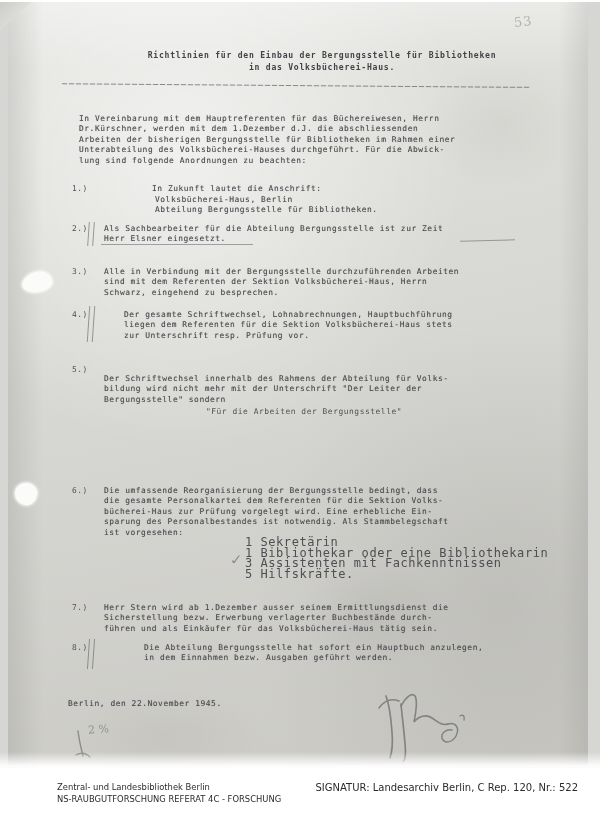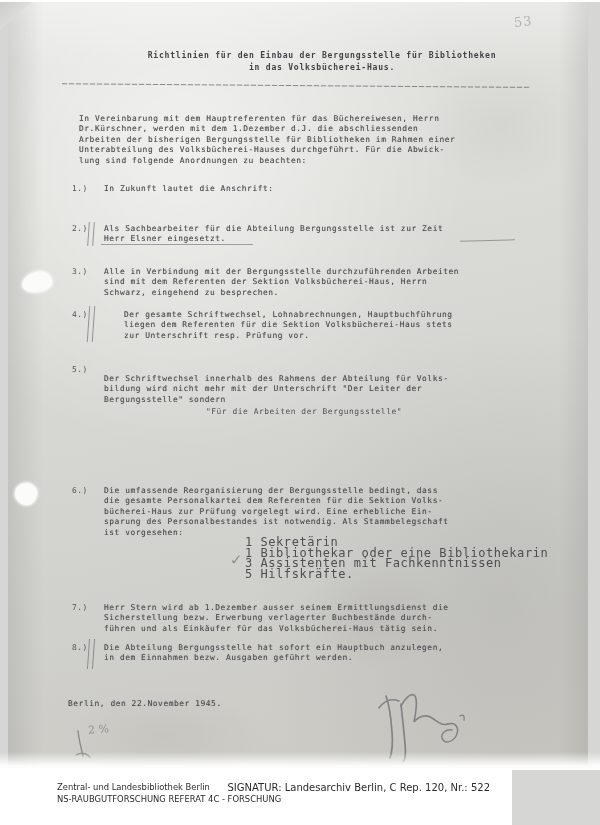--- a/index.html
+++ b/index.html
@@ -228,21 +228,21 @@
   .signature {
     position: absolute;
     opacity: 0.55;
   }
 
   
   .caption-bar {
     position: absolute;
     left: 0;
     bottom: 0;
-    width: 512px;
+    width: 600px;
     height: 57px;
     background: #ffffff;
   }
   .caption-left {
     position: absolute;
     left: 57px;
     top: 14px;
     font-family: "DejaVu Sans", sans-serif;
     font-size: 8.4px;
     line-height: 11.5px;
@@ -288,21 +288,23 @@
 in das Volksbücherei-Haus.</div>
   <div class="title-rule"></div>
 
   <div class="type" style="left:79px; top:114px;">In Vereinbarung mit dem Hauptreferenten für das Büchereiwesen, Herrn
 Dr.Kürschner, werden mit dem 1.Dezember d.J. die abschliessenden
 Arbeiten der bisherigen Bergungsstelle für Bibliotheken im Rahmen einer
 Unterabteilung des Volksbücherei-Hauses durchgeführt. Für die Abwick-
 lung sind folgende Anordnungen zu beachten:</div>
 
   <div class="item-num" style="left:72px; top:184px;">1.)</div>
-  <div class="type body-block" style="top:184px;">In Zukunft lautet die Anschrift:</div>
+  <div class="type body-block" style="top:184px;margin-left:48px;">In Zukunft lautet die Anschrift:</div>
+  <div class="type" style="left:155px; top:195px;">Volksbücherei-Haus, Berlin
+Abteilung Bergungsstelle für Bibliotheken.</div>
 
   <div class="item-num" style="left:72px; top:224px;">2.)</div>
   <div class="margin-stroke" style="left:88px; top:222px; height:24px;">
       <i></i>
       <i></i>
     </div>
   <div class="type body-block" style="top:224px;">Als Sachbearbeiter für die Abteilung Bergungsstelle ist zur Zeit
 Herr Elsner eingesetzt.</div>
   <div class="hand-underline" style="left:101px; top:244px; width:152px;"></div>
   <div class="hand-underline" style="left:460px; top:240px; width:55px; transform:rotate(-1.5deg);"></div>
@@ -342,21 +344,21 @@
   <div class="item-num" style="left:72px; top:603px;">7.)</div>
   <div class="type body-block" style="top:603px;">Herr Stern wird ab 1.Dezember ausser seinem Ermittlungsdienst die
 Sicherstellung bezw. Erwerbung verlagerter Buchbestände durch-
 führen und als Einkäufer für das Volksbücherei-Haus tätig sein.</div>
 
   <div class="item-num" style="left:72px; top:643px;">8.)</div>
   <div class="margin-stroke" style="left:88px; top:639px; height:30px;">
       <i></i>
       <i></i>
     </div>
-  <div class="type body-block" style="top:643px;">Die Abteilung Bergungsstelle hat sofort ein Hauptbuch anzulegen,
+  <div class="type body-block" style="top:643px;margin-left:40px;">Die Abteilung Bergungsstelle hat sofort ein Hauptbuch anzulegen,
 in dem Einnahmen bezw. Ausgaben geführt werden.</div>
 
   <div class="type" style="left:68px; top:699px;">Berlin, den 22.November 1945.</div>
 
   <div class="note-bottom" style="left:88px; top:723px;">2 %</div>
   <svg class="signature" style="left:72px; top:726px;" width="36" height="34" viewBox="0 0 36 34">
     <path d="M6 5 C7 14, 9 22, 11 30 M4 29 C9 26, 14 27, 18 31" fill="none" stroke="#56565b" stroke-width="1.4" stroke-linecap="round"></path>
   </svg>
 
   <svg class="signature" style="left:368px; top:670px;" width="110" height="92" viewBox="0 0 110 92">

